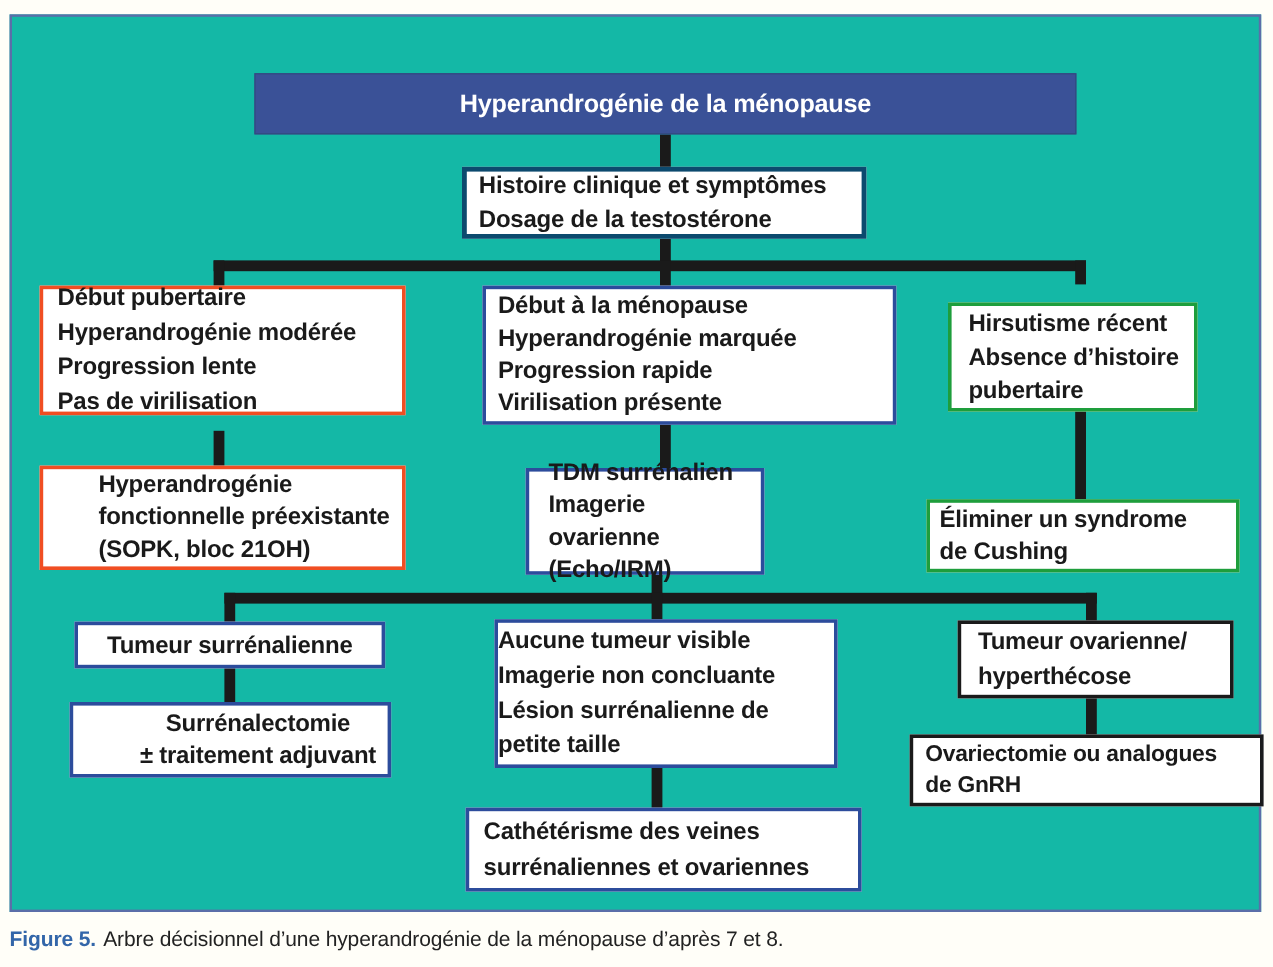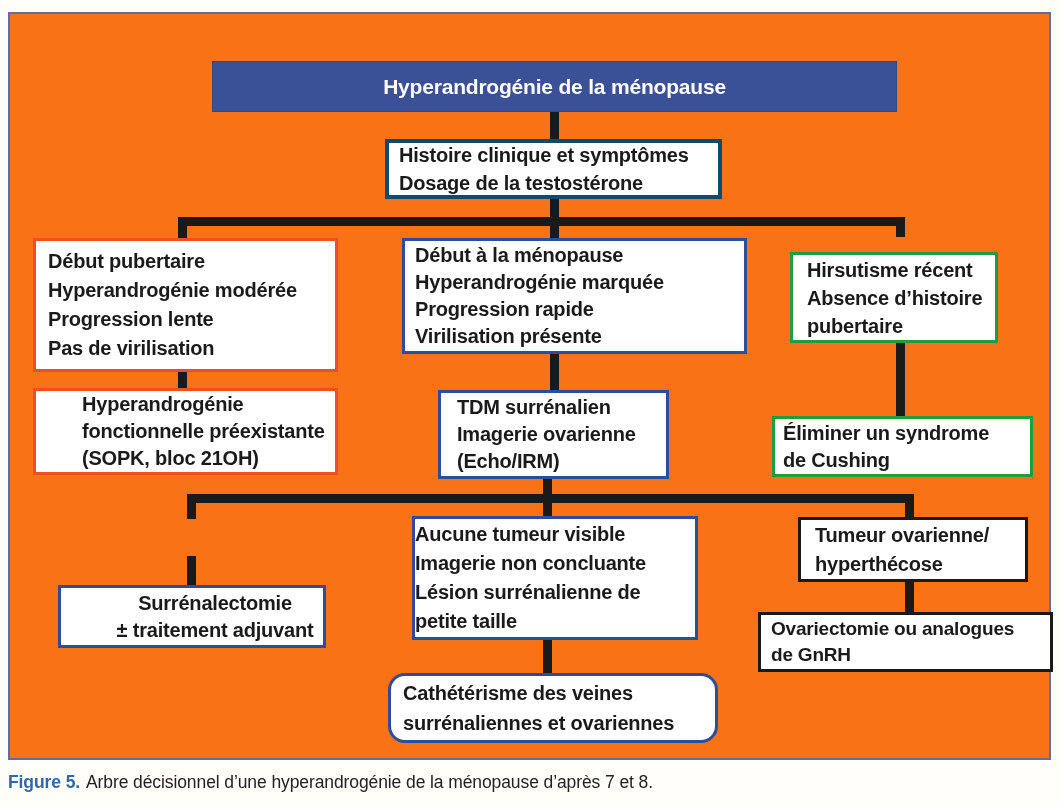--- a/index.html
+++ b/index.html
@@ -3,42 +3,42 @@
 <meta charset="utf-8">
 <style>
   html,body{margin:0;padding:0;background:#fffef8;}
   .page{
     position:relative;width:1061px;height:806px;
     background:#fffef8;overflow:hidden;
     font-family:"Liberation Sans",sans-serif;
   }
   .frame{
     position:absolute;left:8px;top:12px;width:1043px;height:748px;
-    border:2px solid #5b6ea9;background:#f97316;box-sizing:border-box;
+    border:2px solid #5b6ea9;background:#14b8a6;box-sizing:border-box;
   }
   .node{
     position:absolute;box-sizing:border-box;background:#ffffff;
     display:flex;flex-direction:column;justify-content:center;
     color:#1a1a1a;font-weight:700;font-size:20px;line-height:28px;
     letter-spacing:-0.2px;
   }
   .lines{white-space:pre-line;}
   .title-box{
     background:#3a5197;color:#ffffff;text-align:center;
     font-size:21px;justify-content:center;border:1px solid #33497f;
   }
   .b-black{border:3px solid #1a1a1a;}
   .b-black-thick{border:4px solid #0c4a6e;}
   .b-orange{border:3px solid #f04e23;}
   .b-blue{border:3px solid #2c4c9c;}
   .b-green{border:3px solid #1e9e3c;}
   .ta-c{text-align:center;}
   .lh27{line-height:27px;padding-left:46px;}
   .lh29{line-height:29px;}
-  .lh30{line-height:30px;border-radius:17px;}
+  .lh30{line-height:30px;}
   .fs19{font-size:19px;line-height:26px;}
   .conn{position:absolute;background:#1a1a1a;}
   .caption{
     position:absolute;left:8px;top:772px;width:1040px;
     font-size:17.5px;color:#222222;letter-spacing:-0.1px;
   }
   .cap-label{color:#3366a9;font-weight:700;margin-right:6px;}
 </style>
 </head>
 <body>
@@ -64,21 +64,21 @@
     <div class="conn" style="left:533px;top:625px;width:9px;height:35px"></div>
     <div class="conn" style="left:895px;top:567px;width:9px;height:32px"></div>
 
     <div class="node title-box" style="left:202px;top:47px;width:685px;height:51px">Hyperandrogénie de la ménopause</div>
 
     <div class="node b-black-thick" style="left:375px;top:125px;width:337px;height:60px;padding-left:10px">
       <div class="lines">Histoire clinique et symptômes
 Dosage de la testostérone</div>
     </div>
 
-    <div class="node b-orange lh29" style="left:23px;top:224px;width:305px;height:134px;padding-left:12px">
+    <div class="node b-orange lh29" style="left:23px;top:224px;width:305px;height:108px;padding-left:12px">
       <div class="lines">Début pubertaire
 Hyperandrogénie modérée
 Progression lente
 Pas de virilisation</div>
     </div>
 
     <div class="node b-blue lh27" style="left:392px;top:224px;width:345px;height:116px;padding-left:10px">
       <div class="lines">Début à la ménopause
 Hyperandrogénie marquée
 Progression rapide
@@ -90,31 +90,34 @@
 Absence d’histoire
 pubertaire</div>
     </div>
 
     <div class="node b-orange lh27" style="left:23px;top:374px;width:305px;height:87px;">
       <div class="lines">Hyperandrogénie
 fonctionnelle préexistante
 (SOPK, bloc 21OH)</div>
     </div>
 
-    <div class="node b-blue lh27" style="left:428px;top:376px;width:231px;height:89px;padding-left:16px">
+    <div class="node b-blue lh27" style="left:428px;top:376px;width:199px;height:89px;padding-left:16px">
       <div class="lines">TDM surrénalien
 Imagerie ovarienne
 (Echo/IRM)</div>
     </div>
 
     <div class="node b-green lh27" style="left:762px;top:402px;width:261px;height:61px;padding-left:8px">
       <div class="lines">Éliminer un syndrome
 de Cushing</div>
     </div>
 
+    <div class="node b-blue ta-c" style="left:52px;top:504px;width:259px;height:39px">
+      <div class="lines">Tumeur surrénalienne</div>
+    </div>
 
     <div class="node b-blue ta-c lh27" style="left:48px;top:571px;width:268px;height:63px">
       <div class="lines">Surrénalectomie
 ± traitement adjuvant</div>
     </div>
 
     <div class="node b-blue lh29" style="left:402px;top:502px;width:286px;height:124px;padding-left:0">
       <div class="lines">Aucune tumeur visible
 Imagerie non concluante
 Lésion surrénalienne de

